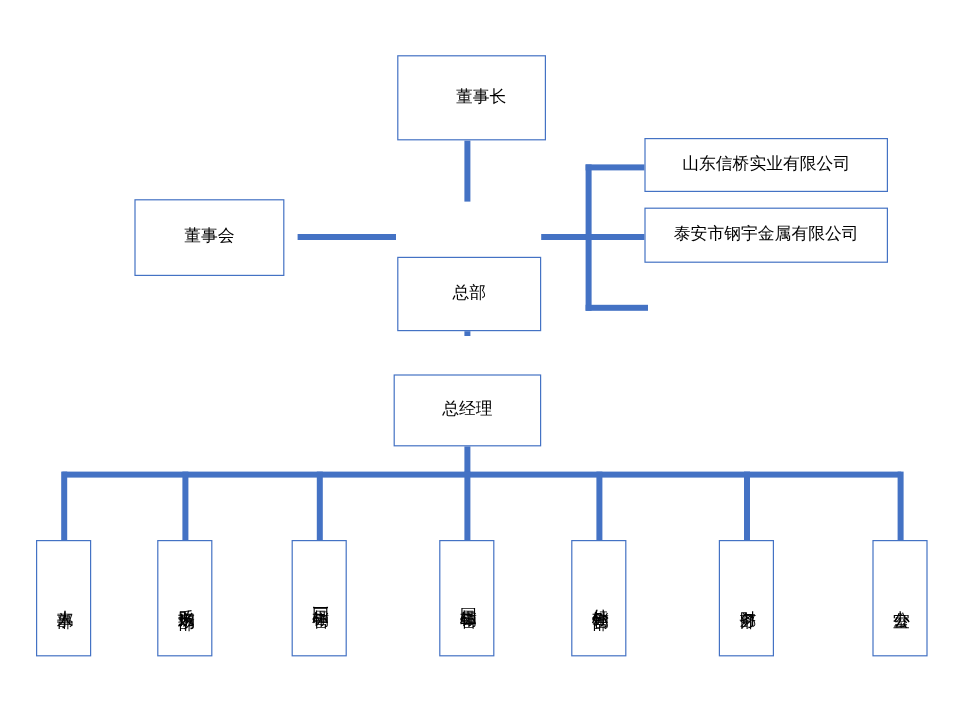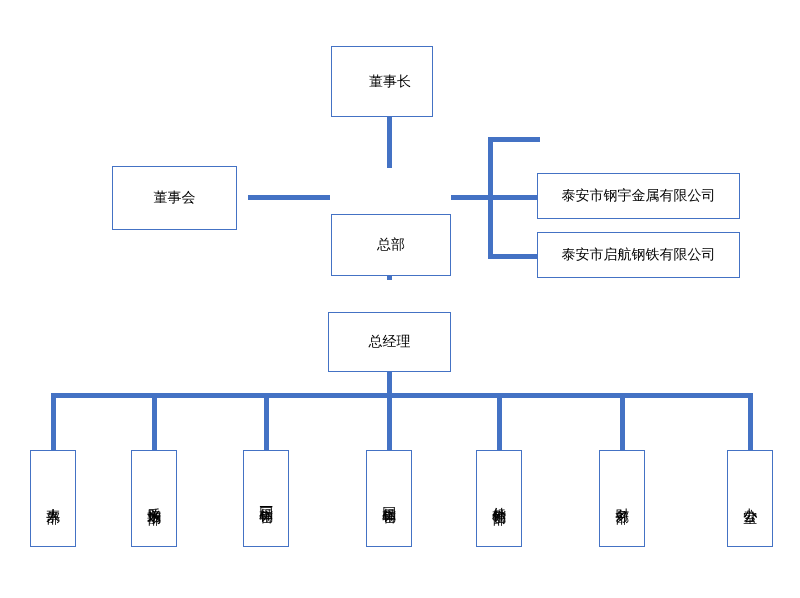--- a/index.html
+++ b/index.html
@@ -71,44 +71,44 @@
   <div class="conn conn-h" style="left:52px; top:393px; width:699px;"></div>
 
   <div class="conn conn-v" style="left:51px; top:393px; height:58px;"></div>
   <div class="conn conn-v" style="left:152px; top:393px; height:58px;"></div>
   <div class="conn conn-v" style="left:264px; top:393px; height:58px;"></div>
   <div class="conn conn-v" style="left:387px; top:393px; height:58px;"></div>
   <div class="conn conn-v" style="left:497px; top:393px; height:58px;"></div>
   <div class="conn conn-v" style="left:620px; top:393px; height:58px;"></div>
   <div class="conn conn-v" style="left:748px; top:393px; height:58px;"></div>
 
-  <div class="node" style="left:331px; top:46px; width:102px; height:71px;padding-left:16px;">
+  <div class="node" style="left:331px; top:46px; width:124px; height:71px;padding-left:16px;">
     <span class="label">董事长</span>
   </div>
 
   <div class="node" style="left:112px; top:166px; width:125px; height:64px;">
     <span class="label">董事会</span>
   </div>
 
   <div class="node" style="left:331px; top:166px; width:120px; height:62px;margin-top:48px;">
     <span class="label">总部</span>
   </div>
 
   <div class="node" style="left:328px; top:280px; width:123px; height:60px;margin-top:32px;">
     <span class="label">总经理</span>
   </div>
 
+  <div class="node" style="left:537px; top:115px; width:203px; height:45px;">
+    <span class="label">山东信桥实业有限公司</span>
+  </div>
 
   <div class="node" style="left:537px; top:173px; width:203px; height:46px;text-align:center;">
     <span class="label">泰安市钢宇金属有限公司</span>
   </div>
 
-  <div class="node" style="left:537px; top:232px; width:203px; height:46px;">
-    <span class="label">泰安市启航钢铁有限公司</span>
-  </div>
 
   <div class="node vertical-label" style="left:30px; top:450px; width:46px; height:97px;">
     <span class="label">人事部</span>
   </div>
 
   <div class="node vertical-label" style="left:131px; top:450px; width:46px; height:97px;">
     <span class="label">采购市场部</span>
   </div>
 
   <div class="node vertical-label" style="left:243px; top:450px; width:46px; height:97px;">

